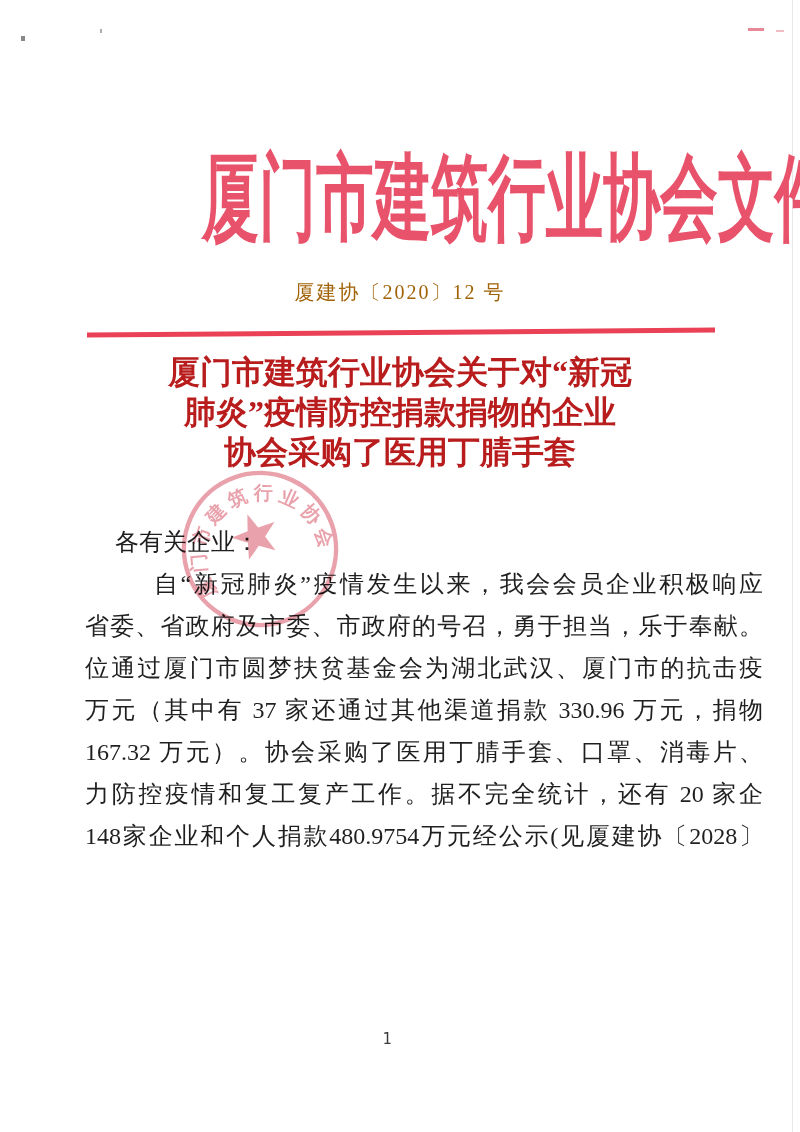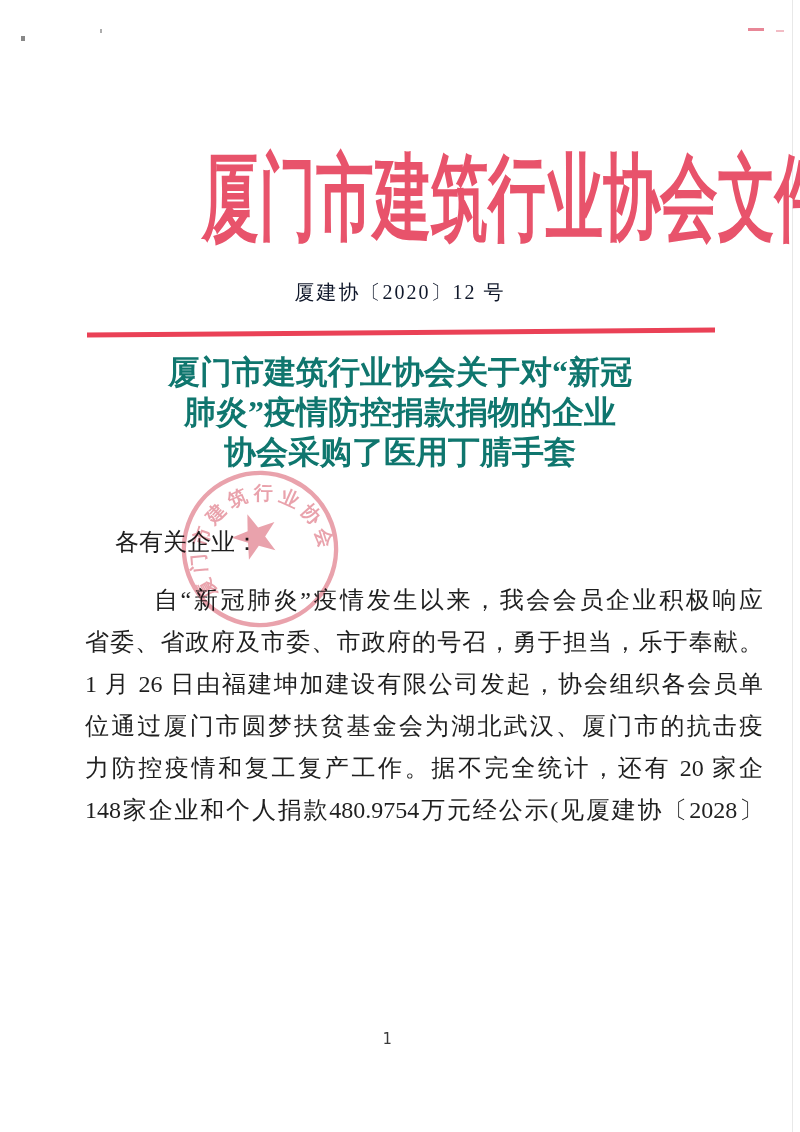--- a/index.html
+++ b/index.html
@@ -15,41 +15,41 @@
     position:absolute; top:148px; left:0; width:800px;
     text-align:center; white-space:nowrap;
     font-size:94px; line-height:100px; font-weight:bold;
     color:var(--title_red,#e8536b);
   }
   .org-title .stretch { display:inline-block; transform:scaleX(0.61); transform-origin:50% 50%; }
   
   .doc-number {
     position:absolute; top:279px; left:0; width:800px;
     text-align:center; font-size:20px; line-height:26px;
-    letter-spacing:2px; color:#0f172a;
+    letter-spacing:2px; color:#a16207;
   }
   
   .red-line {
     position:absolute; top:330px; left:87px; width:628px; height:5px;
     background:var(--line_red,#ea4156); transform:rotate(-0.45deg);
   }
   
   .doc-title {
     position:absolute; top:352px; left:0; width:800px;
     text-align:center; font-size:32px; line-height:40px;
-    font-weight:bold; color:#0f766e;
+    font-weight:bold; color:#b91c1c;
   }
   
   .body-text { position:absolute; top:521px; left:85px; width:678px; font-size:24px; }
   .body-line {
     height:42px; line-height:42px;
     text-align:justify; text-align-last:justify;
   }
   .salutation { margin-left:30px; text-align:center; text-align-last:left; }
-  .para-indent { text-indent:69px;margin-top:16px; }
+  .para-indent { text-indent:69px; }
   
   .seal {
     position:absolute; top:452px; left:163px; width:194px; height:194px;
     opacity:0.58; mix-blend-mode:multiply; filter:blur(0.4px);
     pointer-events:none;
   }
   .seal text {
     font-family:"Liberation Serif","DejaVu Serif",serif;
     font-size:19px; font-weight:bold; fill:var(--seal_red,#d95f6f);
   }
@@ -89,22 +89,23 @@
   <div class="doc-title">
     <div>厦门市建筑行业协会关于对“新冠</div>
     <div>肺炎”疫情防控捐款捐物的企业</div>
     <div>协会采购了医用丁腈手套</div>
   </div>
 
   <div class="body-text">
     <div class="body-line salutation">各有关企业：</div>
     <div class="body-line para-indent">自“新冠肺炎”疫情发生以来，我会会员企业积极响应</div>
     <div class="body-line">省委、省政府及市委、市政府的号召，勇于担当，乐于奉献。</div>
-    <div class="body-line">1 月 26 日由福建坤加建设有限公司发起，协会组织各会员单</div>
     <div class="body-line">位通过厦门市圆梦扶贫基金会为湖北武汉、厦门市的抗击疫</div>
+    <div class="body-line">万元（其中有 37 家还通过其他渠道捐款 330.96 万元，捐物</div>
+    <div class="body-line">167.32 万元）。协会采购了医用丁腈手套、口罩、消毒片、</div>
     <div class="body-line">力防控疫情和复工复产工作。据不完全统计，还有 20 家企</div>
     <div class="body-line">148家企业和个人捐款480.9754万元经公示(见厦建协〔2028〕</div>
   </div>
 
   <svg class="seal" viewBox="0 0 194 194">
     <g transform="rotate(-20 97 97)">
       <circle cx="97" cy="97" r="76" fill="none" stroke="var(--seal_red,#d95f6f)" stroke-width="4.5"></circle>
       <defs>
         <path id="sealArc" d="M 43 127 A 58 58 0 1 1 151 127" fill="none"></path>
       </defs>

